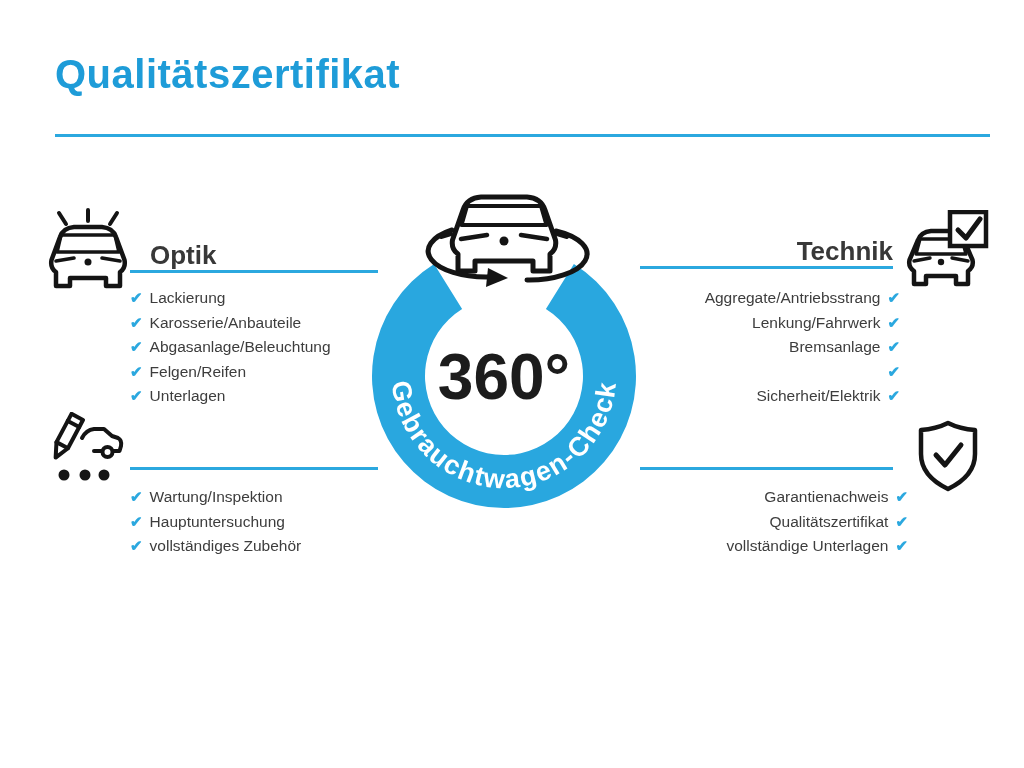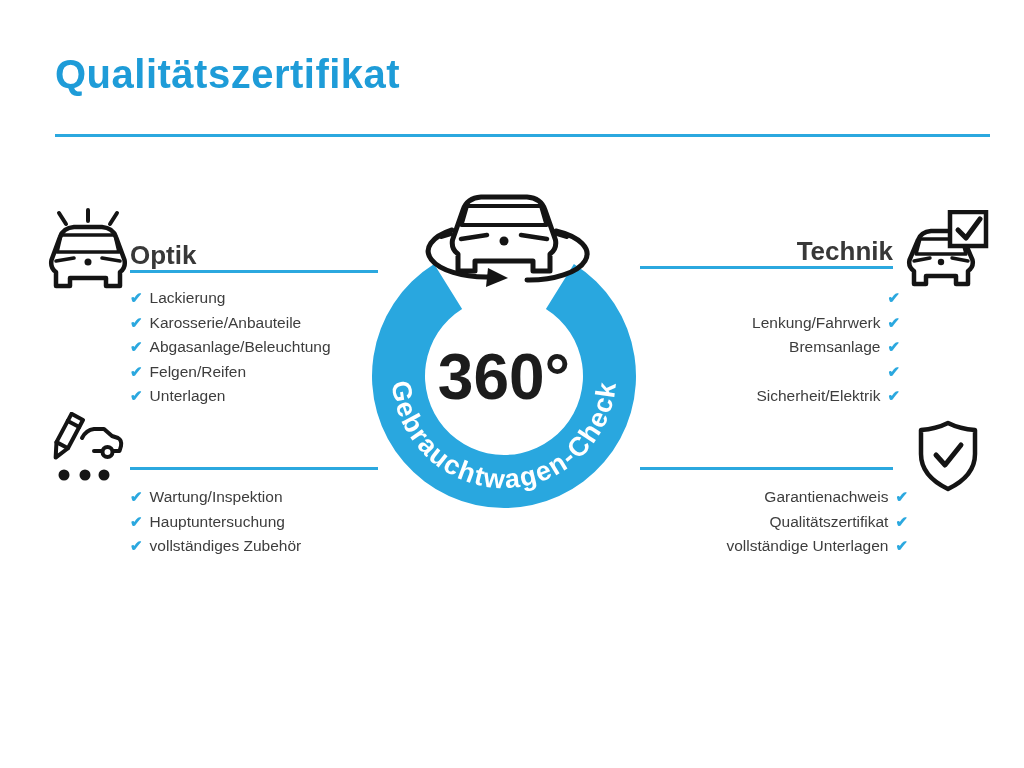--- a/index.html
+++ b/index.html
@@ -5,21 +5,21 @@
   html,body{margin:0;padding:0;background:#ffffff;}
   #canvas{position:relative;width:1024px;height:644px;background:#ffffff;overflow:hidden;
           font-family:"Liberation Sans",sans-serif;}
   .abs{position:absolute;}
 
   
   #page-title{left:55px;top:52px;font-size:40px;font-weight:700;color:#1E9CD8;letter-spacing:.5px;}
   #title-rule{left:55px;top:134px;width:935px;height:3px;background:#2BA8DF;}
 
   
-  .sec-title{font-size:26px;font-weight:700;color:#383838;}
+  .sec-title{font-size:26px;font-weight:700;color:#383838;margin-left:20px;}
   .sec-rule{height:3px;background:#2BA8DF;}
 
   
   ul.checklist{list-style:none;margin:0;padding:0;font-size:15.5px;color:#3d3d3d;}
   ul.checklist li{height:24.5px;display:flex;align-items:center;}
   ul.checklist.right li{justify-content:flex-end;}
   .chk{color:#2BA8DF;font-weight:700;font-size:15px;}
   .checklist.left .chk{margin-right:7px;}
   .checklist.right .chk{margin-left:7px;}
 
@@ -105,20 +105,21 @@
     <path class="icon-stroke" stroke-width="3.4" d="M14 29 L56 29 L60 44 L10 44 Z"></path>
     <path class="icon-stroke" stroke-width="3.4" d="M8 51 L24 48 M62 51 L46 48"></path>
     <circle cx="35" cy="52" r="3.2" fill="#141414"></circle>
     <rect x="44" y="2" width="36" height="34" fill="#ffffff" stroke="#141414" stroke-width="4.5"></rect>
     <path class="icon-stroke" stroke-width="5" d="M52 20 L60 28 L74 9"></path>
   </svg>
   <div class="abs sec-title" style="right:131px;top:236px">Technik</div>
   <div class="abs sec-rule" style="left:640px;top:266px;width:253px"></div>
   <ul class="abs checklist right" style="right:124px;top:286px">
     <li>
+        <span>Aggregate/Antriebsstrang</span>
         <span class="chk">✔</span>
       </li>
     <li>
         <span>Lenkung/Fahrwerk</span>
         <span class="chk">✔</span>
       </li>
     <li>
         <span>Bremsanlage</span>
         <span class="chk">✔</span>
       </li>

